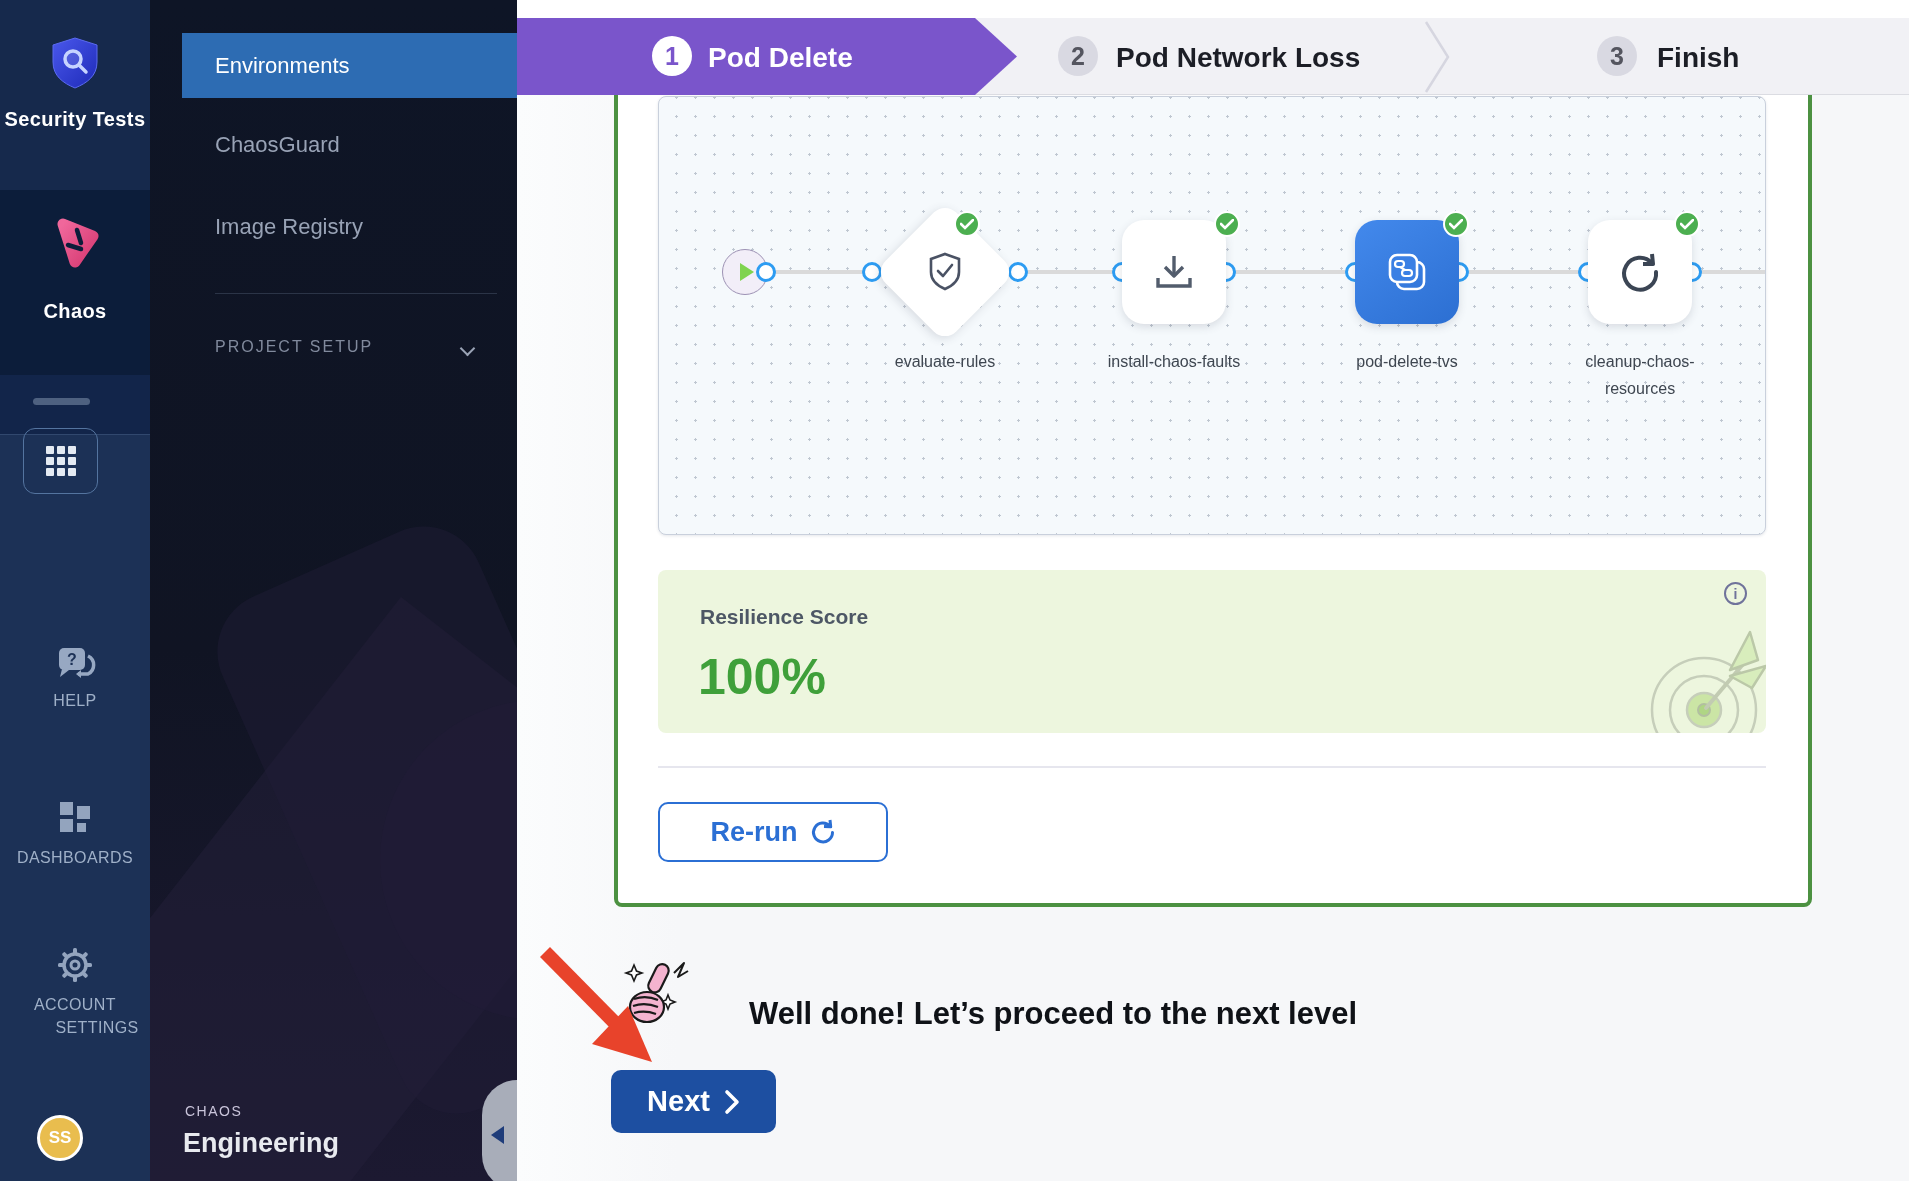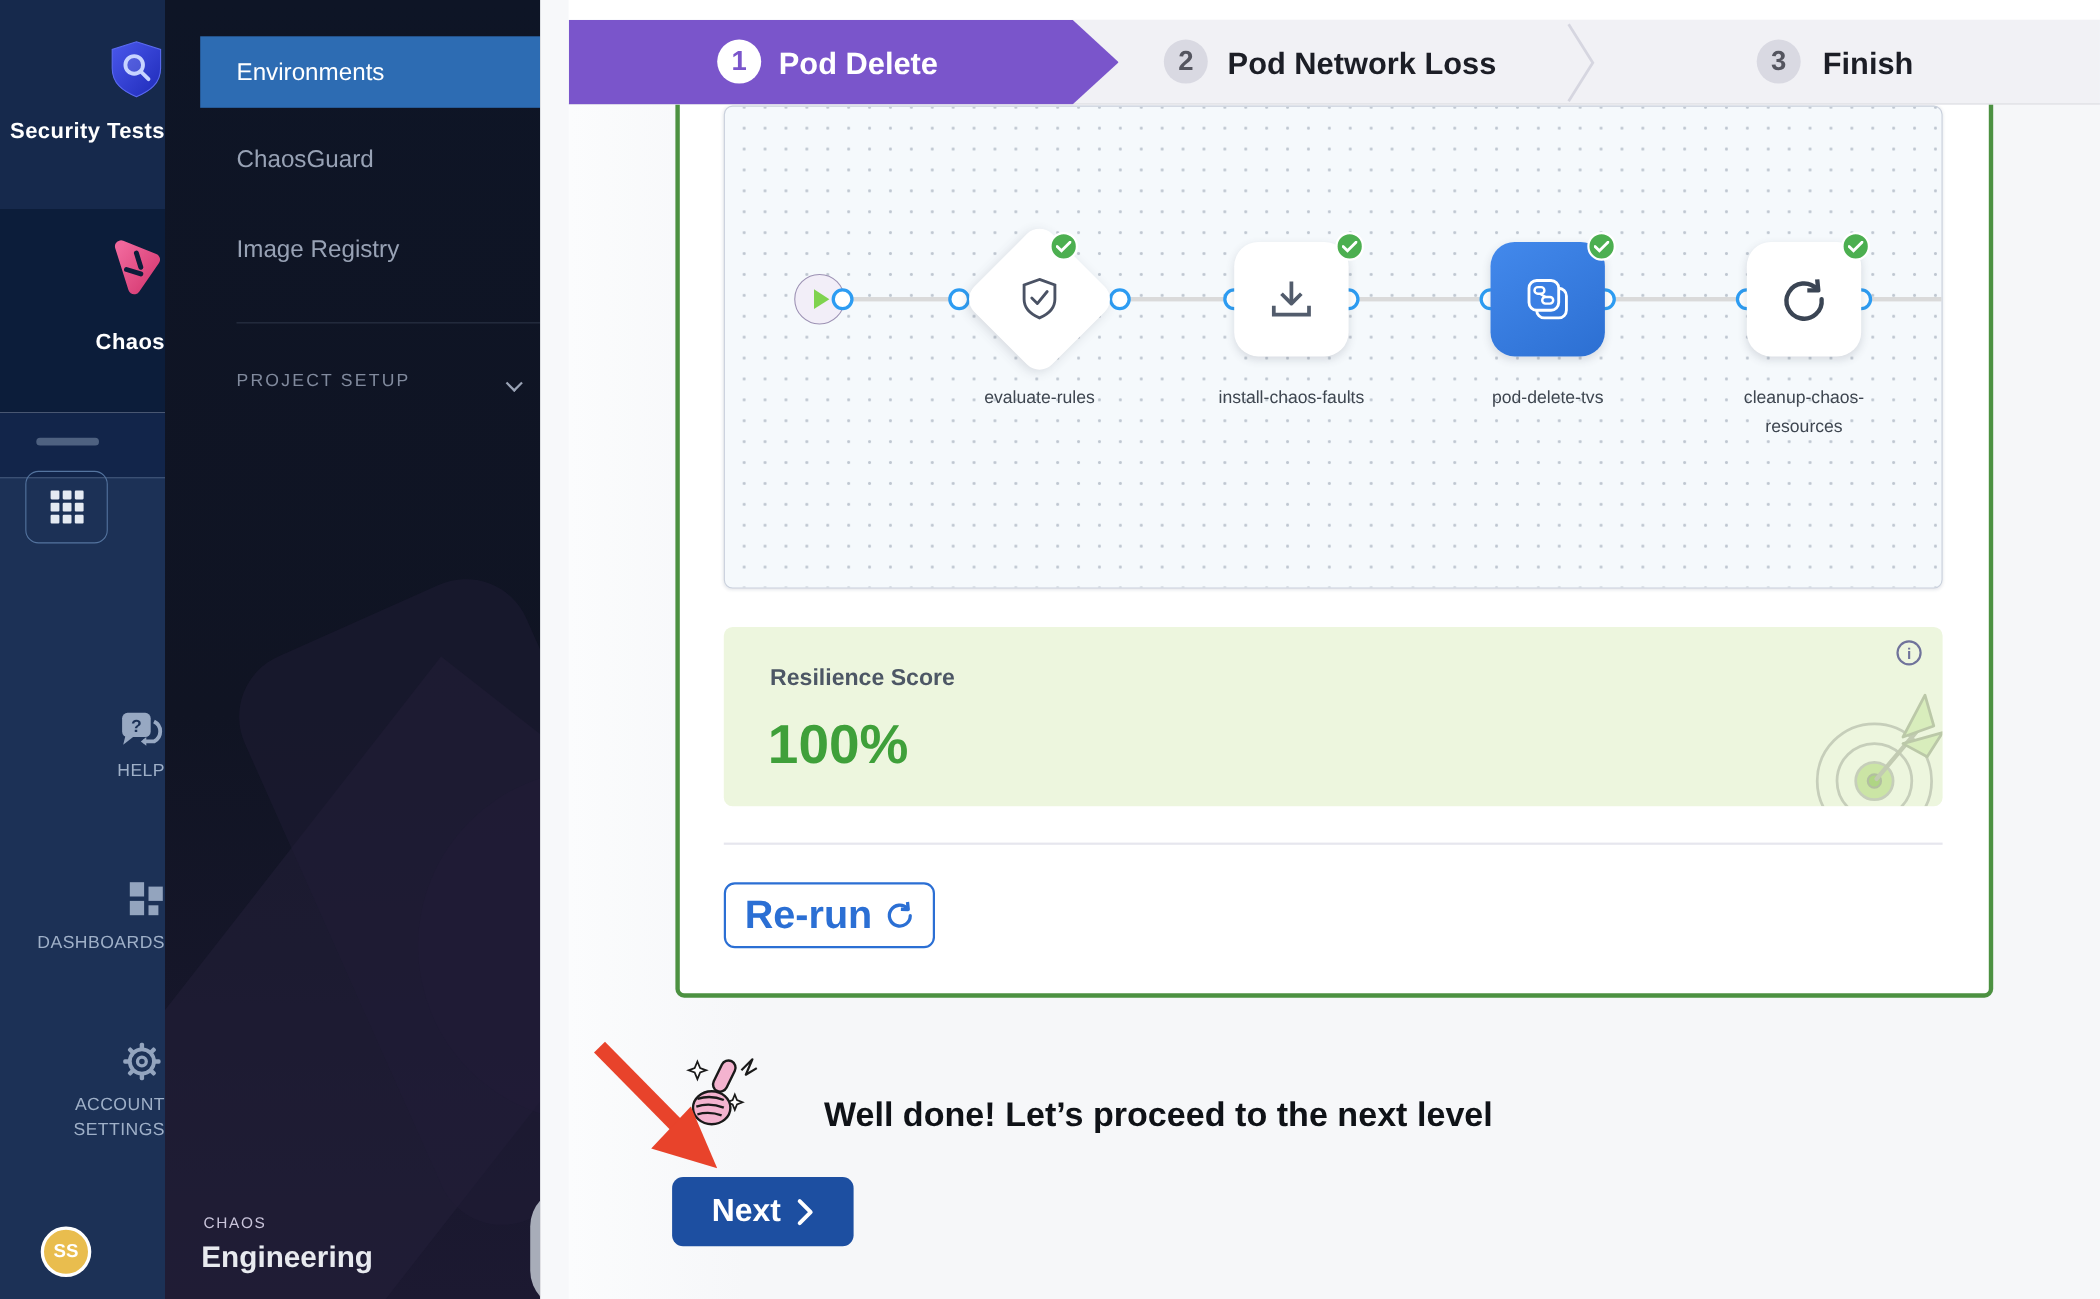--- a/index.html
+++ b/index.html
@@ -7,30 +7,30 @@
   #app{position:relative;width:1909px;height:1181px;overflow:hidden;background:#F7F8FA;}
 
   
   .rail{position:absolute;left:0;top:0;width:150px;height:1181px;overflow:hidden;z-index:30;}
   .rail-sec{position:absolute;left:0;width:150px;}
   .rail-sec.sec1{top:0;height:190px;background:#16294C;}
   .rail-sec.sec2{top:190px;height:185px;background:#0C1D3A;}
   .rail-sec.sec3{top:375px;height:59px;background:#12254A;}
   .rail-sec.sec4{top:434px;height:747px;background:#1C3156;border-top:1px solid #31486E;}
   .rail-dash{position:absolute;left:33px;top:398px;width:57px;height:7px;border-radius:4px;background:#4E6180;}
-  .rail-item{position:absolute;left:0;width:150px;text-align:right;color:#D8E2F0;}
+  .rail-item{position:absolute;left:0;width:150px;text-align:center;color:#D8E2F0;}
   .rail-label{color:#9FB0C8;font-size:16px;letter-spacing:.4px;white-space:nowrap;}
   .rail-label.big{color:#FFFFFF;font-size:20px;font-weight:bold;}
   .grid-btn{position:absolute;left:23px;top:428px;width:75px;height:66px;border:1.5px solid #54749F;border-radius:12px;display:flex;align-items:center;justify-content:center;}
   .grid9{display:grid;grid-template-columns:repeat(3,8px);grid-template-rows:repeat(3,8px);gap:3px;}
   .grid9 i{background:#E4EAF2;border-radius:1px;}
   .avatar{position:absolute;left:37px;top:1115px;width:46px;height:46px;border-radius:50%;background:#E9BD4E;border:3px solid #FFFFFF;color:#fff;font-weight:bold;font-size:17px;display:flex;align-items:center;justify-content:center;}
 
   
-  .nav{position:absolute;left:150px;top:0;width:341px;height:1181px;overflow:hidden;z-index:25;
+  .nav{position:absolute;left:150px;top:0;width:367px;height:1181px;overflow:hidden;z-index:25;
        background:linear-gradient(180deg,#0E1526 0%,#101423 55%,#1C1931 100%);}
   .wm1{position:absolute;left:-60px;top:600px;width:320px;height:900px;background:#241F3A;opacity:.5;transform:rotate(38deg);}
   .wm2{position:absolute;left:150px;top:540px;width:280px;height:560px;background:#221D38;opacity:.45;transform:rotate(-24deg);border-radius:60px;}
   .wm3{position:absolute;left:230px;top:700px;width:320px;height:320px;background:#201B36;opacity:.55;border-radius:50%;}
   .nav-active{position:absolute;left:32px;top:33px;width:335px;height:65px;background:#2D6CB3;color:#fff;
       font-size:22px;display:flex;align-items:center;padding-left:33px;}
   .nav-link{position:absolute;left:65px;color:#98A2B5;font-size:22px;}
   .nav-divider{position:absolute;left:65px;top:293px;width:282px;height:1px;background:#2B3447;}
   .nav-section{position:absolute;left:65px;top:338px;color:#818A9D;font-size:16px;letter-spacing:2px;}
   .chev-down{position:absolute;left:312px;top:343px;width:12px;height:12px;}
@@ -75,21 +75,21 @@
 
   
   .resilience{position:absolute;left:658px;top:570px;width:1108px;height:163px;background:#EDF6DE;border-radius:8px;overflow:hidden;z-index:6;}
   .res-title{position:absolute;left:42px;top:35px;font-size:21px;font-weight:bold;color:#4D5765;}
   .res-value{position:absolute;left:40px;top:78px;font-size:50px;font-weight:bold;color:#3FA03A;}
   .info-icon{position:absolute;right:19px;top:12px;width:23px;height:23px;border-radius:50%;border:2px solid #70739B;color:#70739B;font-size:14px;font-weight:bold;display:flex;align-items:center;justify-content:center;font-style:normal;}
   .target-ill{position:absolute;right:0;bottom:0;}
 
   .hr-line{position:absolute;left:658px;top:766px;width:1108px;height:2px;background:#E6E6EE;z-index:6;}
 
-  .rerun-btn{position:absolute;left:658px;top:802px;width:192px;height:60px;background:#FFFFFF;border:2px solid #2B6FD4;border-radius:10px;color:#2B6FD4;font-size:36px;font-weight:bold;display:flex;align-items:center;justify-content:center;gap:12px;z-index:6;cursor:pointer;}
+  .rerun-btn{position:absolute;left:658px;top:802px;width:230px;height:60px;background:#FFFFFF;border:2px solid #2B6FD4;border-radius:10px;color:#2B6FD4;font-size:27px;font-weight:bold;display:flex;align-items:center;justify-content:center;gap:12px;z-index:6;cursor:pointer;}
 
   .hand-ill{position:absolute;left:616px;top:955px;z-index:6;}
   .well-done{position:absolute;left:702px;top:996px;font-size:31px;font-weight:bold;color:#0F1217;z-index:6;white-space:nowrap;margin-left:47px;}
   .next-btn{position:absolute;left:611px;top:1070px;width:165px;height:63px;background:#1D4FA1;border:none;border-radius:10px;color:#FFFFFF;font-size:29px;font-weight:bold;display:flex;align-items:center;justify-content:center;gap:14px;z-index:6;cursor:pointer;}
   .red-arrow{position:absolute;left:530px;top:940px;z-index:8;}
 </style>
 </head>
 <body>
 
 <div id="app">

